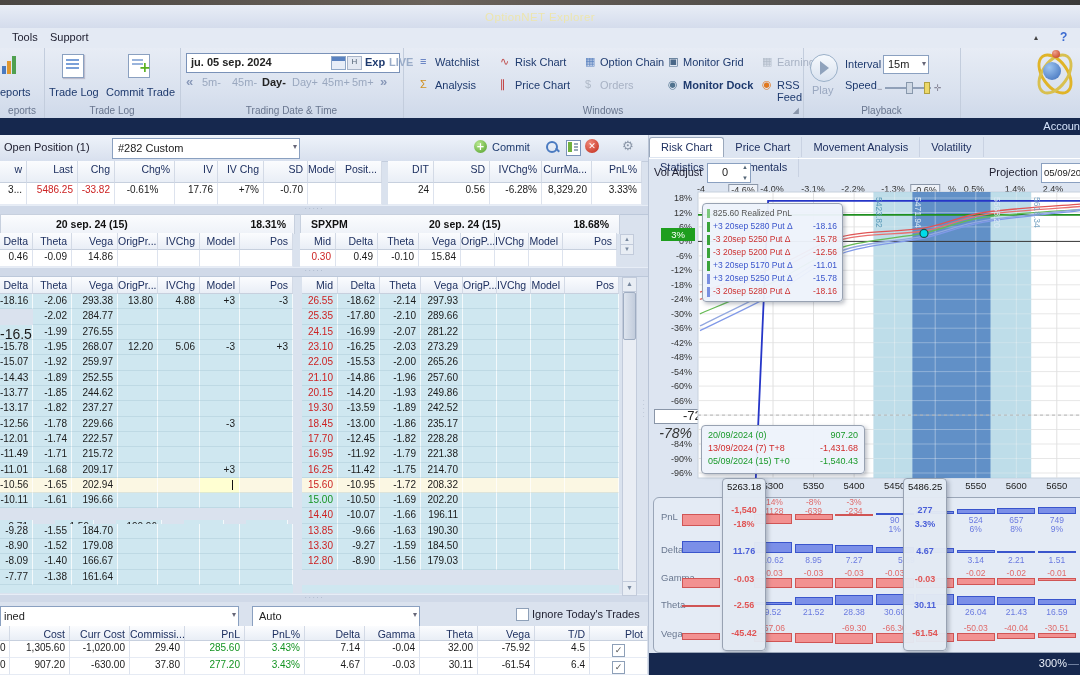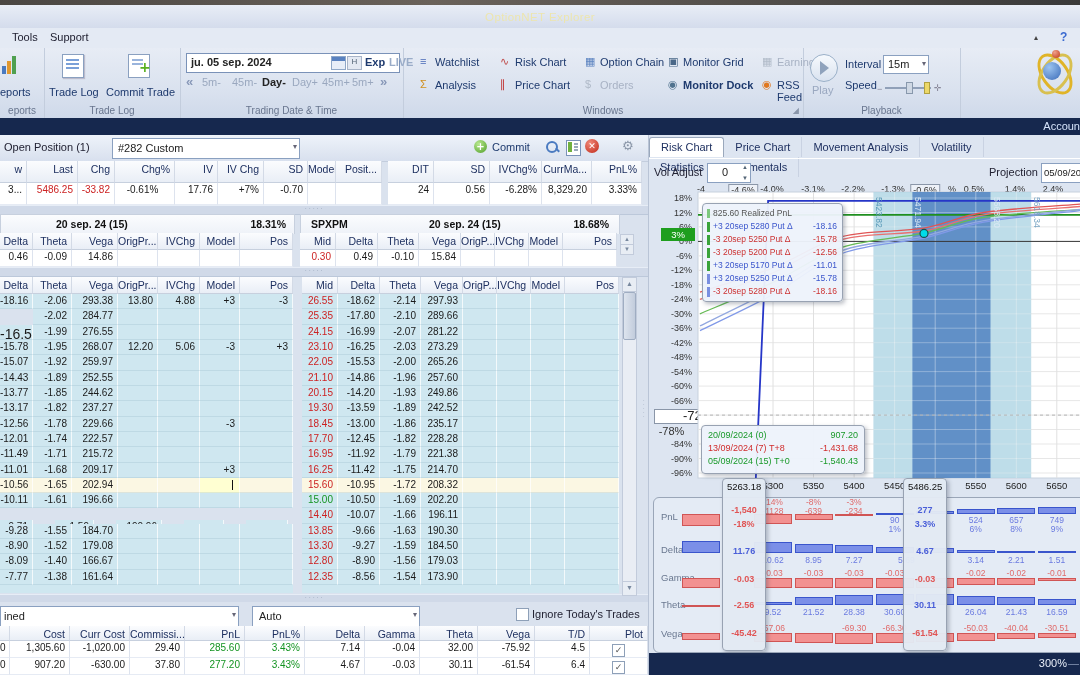--- a/index.html
+++ b/index.html
@@ -649,30 +649,20 @@
       <div class="flexrow" style="left: 302px; top: 419.44px; width: 317px; height: 15.32px;">
         <span class="cell bcell neg" style="flex: 0 0 36px; font-size: 10px;">12.80</span>
         <span class="cell bcell" style="flex: 0 0 42px; font-size: 10px;">-8.90</span>
         <span class="cell bcell" style="flex: 0 0 41px; font-size: 10px;">-1.56</span>
         <span class="cell bcell" style="flex: 0 0 42px; font-size: 10px;">179.03</span>
         <span class="cell bcell" style="flex: 0 0 34px; font-size: 10px;"></span>
         <span class="cell bcell" style="flex: 0 0 34px; font-size: 10px;"></span>
         <span class="cell bcell" style="flex: 0 0 34px; font-size: 10px;"></span>
         <span class="cell bcell" style="flex: 0 0 54px; font-size: 10px;"></span>
       </div>
-      <div class="flexrow" style="left: 302px; top: 434.76px; width: 317px; height: 15.32px;">
-        <span class="cell bcell neg" style="flex: 0 0 36px; font-size: 10px;">12.35</span>
-        <span class="cell bcell" style="flex: 0 0 42px; font-size: 10px;">-8.56</span>
-        <span class="cell bcell" style="flex: 0 0 41px; font-size: 10px;">-1.54</span>
-        <span class="cell bcell" style="flex: 0 0 42px; font-size: 10px;">173.90</span>
-        <span class="cell bcell" style="flex: 0 0 34px; font-size: 10px;"></span>
-        <span class="cell bcell" style="flex: 0 0 34px; font-size: 10px;"></span>
-        <span class="cell bcell" style="flex: 0 0 34px; font-size: 10px;"></span>
-        <span class="cell bcell" style="flex: 0 0 54px; font-size: 10px;"></span>
-      </div>
       <div style="position: absolute; left: 0px; top: 450.3px; width: 293px; height: 8px; background: rgb(207, 231, 240);"></div>
       <div style="position: absolute; left: 302px; top: 450.3px; width: 317px; height: 8px; background: rgb(207, 231, 240);"></div>
       <div style="position: absolute; left: 622px; top: 142px; width: 13px; height: 317px; background: rgb(233, 237, 244); border: 1px solid rgb(194, 203, 219);"></div>
       <div class="sb" style="position: absolute; left: 622px; top: 142px; width: 13px; height: 13px; font-size: 7px; line-height: 12px;">▲</div>
       <div class="sb" style="position: absolute; left: 622px; top: 446px; width: 13px; height: 13px; font-size: 7px; line-height: 12px;">▼</div>
       <div style="position: absolute; left: 623px; top: 157px; width: 11px; height: 46px; background: linear-gradient(90deg, rgb(221, 228, 238), rgb(194, 204, 220)); border: 1px solid rgb(159, 173, 194); border-radius: 2px;"></div>
       <div class="dots" style="position: absolute; left: 640px; top: 265px; width: 8px; height: 60px; writing-mode: vertical-rl;">∙∙∙∙∙</div>
       <div style="position: absolute; left: 0px; top: 467px; width: 648px; height: 26px; background: rgb(218, 226, 238);">
         <div class="combo" style="position: absolute; left: 0px; top: 4px; width: 237px; height: 19px;">
           <span style="position: absolute; left: 3px; top: 3px;">ined</span>
@@ -757,21 +747,21 @@
       <span style="position: absolute; left: 2px; top: 130.3px; width: 41px; text-align: right; font-size: 9px; color: rgb(51, 51, 51);">-12%</span>
       <span style="position: absolute; left: 2px; top: 144.8px; width: 41px; text-align: right; font-size: 9px; color: rgb(51, 51, 51);">-18%</span>
       <span style="position: absolute; left: 2px; top: 159.3px; width: 41px; text-align: right; font-size: 9px; color: rgb(51, 51, 51);">-24%</span>
       <span style="position: absolute; left: 2px; top: 173.8px; width: 41px; text-align: right; font-size: 9px; color: rgb(51, 51, 51);">-30%</span>
       <span style="position: absolute; left: 2px; top: 188.2px; width: 41px; text-align: right; font-size: 9px; color: rgb(51, 51, 51);">-36%</span>
       <span style="position: absolute; left: 2px; top: 202.7px; width: 41px; text-align: right; font-size: 9px; color: rgb(51, 51, 51);">-42%</span>
       <span style="position: absolute; left: 2px; top: 217.2px; width: 41px; text-align: right; font-size: 9px; color: rgb(51, 51, 51);">-48%</span>
       <span style="position: absolute; left: 2px; top: 231.6px; width: 41px; text-align: right; font-size: 9px; color: rgb(51, 51, 51);">-54%</span>
       <span style="position: absolute; left: 2px; top: 246.1px; width: 41px; text-align: right; font-size: 9px; color: rgb(51, 51, 51);">-60%</span>
       <span style="position: absolute; left: 2px; top: 260.6px; width: 41px; text-align: right; font-size: 9px; color: rgb(51, 51, 51);">-66%</span>
-      <span style="position: absolute; left: 2px; top: 289.5px; width: 41px; text-align: center; font-size: 11px; color: rgb(51, 51, 51);">-78%</span>
+      <span style="position: absolute; left: 2px; top: 289.5px; width: 41px; text-align: right; font-size: 14px; color: rgb(51, 51, 51); font-style: italic;">-78%</span>
       <span style="position: absolute; left: 2px; top: 304px; width: 41px; text-align: right; font-size: 9px; color: rgb(51, 51, 51);">-84%</span>
       <span style="position: absolute; left: 2px; top: 318.5px; width: 41px; text-align: right; font-size: 9px; color: rgb(51, 51, 51);">-90%</span>
       <span style="position: absolute; left: 2px; top: 333px; width: 41px; text-align: right; font-size: 9px; color: rgb(51, 51, 51);">-96%</span>
       <div style="position: absolute; left: 12px; top: 93.164px; width: 34px; height: 13px; background: rgb(30, 158, 30); color: rgb(255, 255, 255); font-size: 9.5px; text-align: center; line-height: 13px;">3%</div>
       <div style="position: absolute; left: 5px; top: 274.064px; width: 40px; height: 13px; background: rgb(255, 255, 255); border: 1px solid rgb(138, 150, 168); font-size: 13px; line-height: 12px; color: rgb(34, 34, 34); padding-left: 28px;">-72%</div>
       <span class="axis-lab" style="left: 52px; top: 49px;">-4</span>
       <span class="axis-lab axis-box" style="left: 94px; top: 49px;">-4.6%</span>
       <span class="axis-lab" style="left: 123px; top: 49px;">-4.0%</span>
       <span class="axis-lab" style="left: 164px; top: 49px;">-3.1%</span>
       <span class="axis-lab" style="left: 204px; top: 49px;">-2.2%</span>

